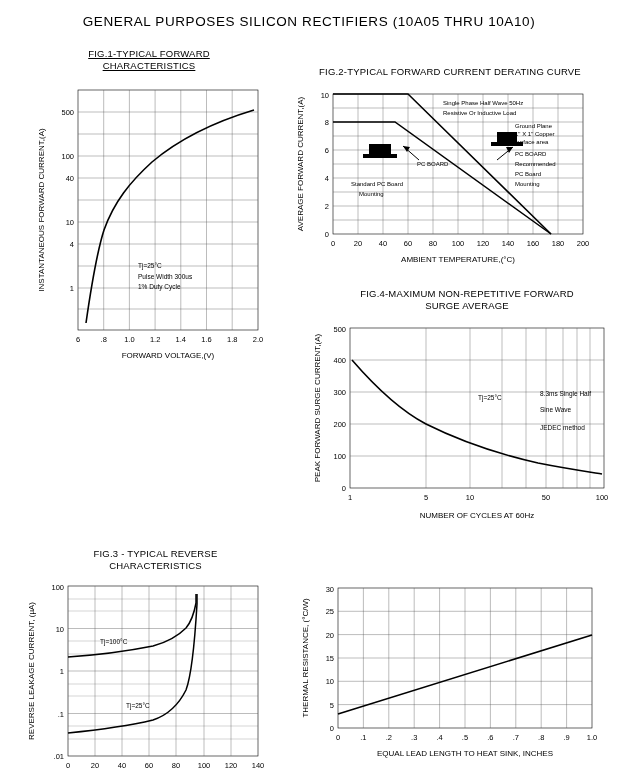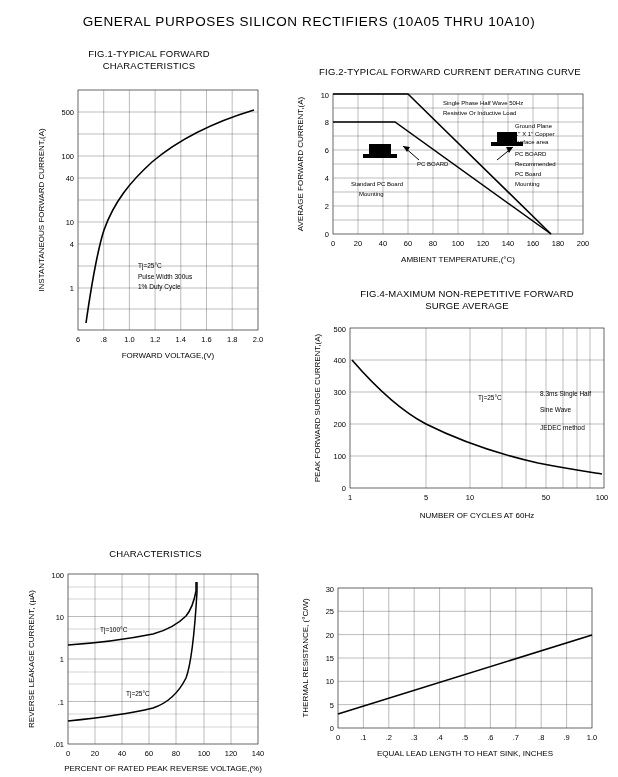--- a/index.html
+++ b/index.html
@@ -20,21 +20,21 @@
   svg{display:block;}
   .axlabel{font-size:8px;font-family:"Liberation Sans",sans-serif;}
   .tick{font-size:7.5px;font-family:"Liberation Sans",sans-serif;}
   .note{font-size:6px;font-family:"Liberation Sans",sans-serif;}
 </style>
 </head>
 <body>
 
 <div class="page-title">GENERAL PURPOSES SILICON RECTIFIERS (10A05 THRU 10A10)</div>
 
-<div class="fig" style="left:18px;top:48px;width:262px;">
+<div class="fig" style="left:18px;top:48px;width:262px;text-decoration:underline;">
   <div class="fig-title">
     <div>FIG.1-TYPICAL FORWARD</div>
     <div>CHARACTERISTICS</div>
   </div>
   <div class="plotwrap" style="margin-top:8px;height:300px;">
     <svg width="262" height="300" viewBox="0 0 262 300">
 
       <g stroke="#000" stroke-width="0.6" fill="none">
         <rect x="60" y="10" width="180" height="240"></rect>
       </g>
@@ -220,20 +220,21 @@
       <text class="tick" x="294" y="180" text-anchor="middle">100</text>
 
       <text class="axlabel" x="169" y="198" text-anchor="middle">NUMBER OF CYCLES AT 60Hz</text>
       <text class="axlabel" x="12" y="88" text-anchor="middle" transform="rotate(-90 12 88)">PEAK FORWARD SURGE CURRENT,(A)</text>
     </svg>
   </div>
 </div>
 
 <div class="fig" style="left:18px;top:548px;width:275px;">
   <div class="fig-title">
+    <div>FIG.3 - TYPICAL REVERSE</div>
     <div>CHARACTERISTICS</div>
   </div>
   <div class="plotwrap" style="margin-top:6px;height:212px;">
     <svg width="275" height="212" viewBox="0 0 275 212">
 
       <rect x="50" y="8" width="190" height="170" stroke="#000" stroke-width="0.6" fill="none"></rect>
       <g stroke="#555" stroke-width="0.4">
         <line x1="77" y1="8" x2="77" y2="178"></line>
         <line x1="104" y1="8" x2="104" y2="178"></line>
         <line x1="131" y1="8" x2="131" y2="178"></line>

